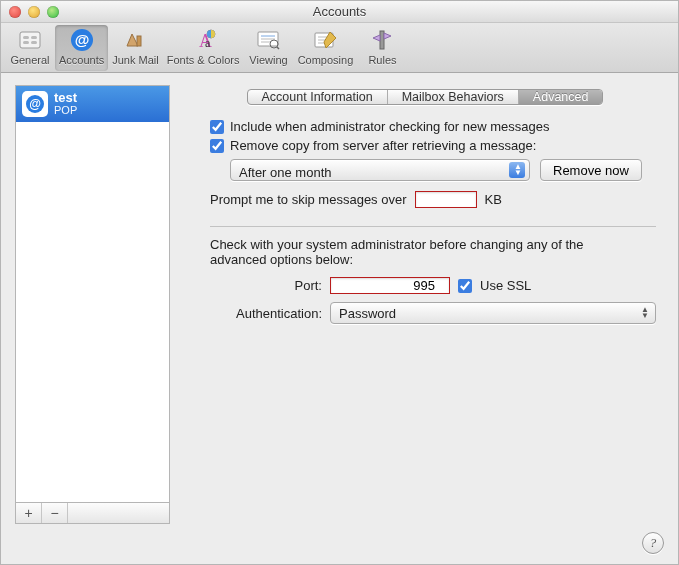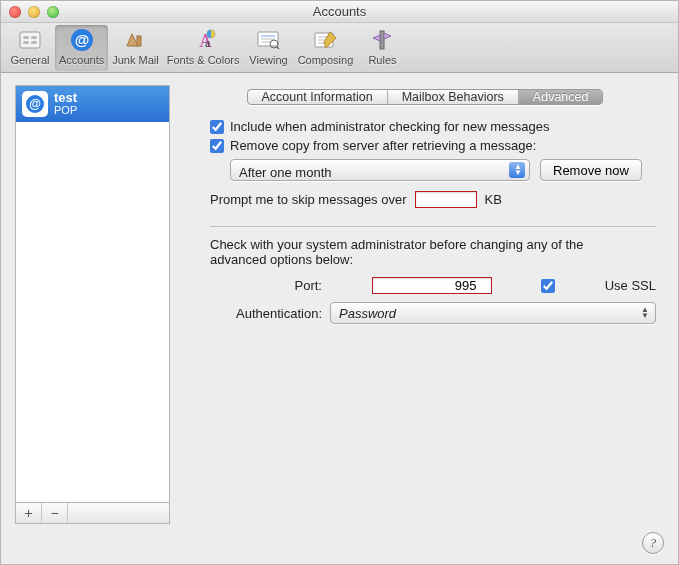--- a/index.html
+++ b/index.html
@@ -211,34 +211,33 @@
   .textfield {
     height:17px;
     border:1px solid #b91c1c;
     background:#fff;
     box-shadow:inset 0 1px 2px rgba(0,0,0,0.15);
     padding:0 14px;
     font-size:13px;
   }
   .divider { border:none;border-top:1px solid #c2c2c2; margin:18px 0 10px 0;}
   .note { font-size:13px;color:#222; margin:0 0 10px 0; padding-right:20px;}
-  .grid-row { display:flex; align-items:center; gap:8px; margin-bottom:8px;justify-content:space-between;}
+  .grid-row { display:flex; align-items:center; gap:8px; margin-bottom:8px;}
   .grid-label { width:112px; text-align:right;}
   .wide-select {
     flex:1;
     height:22px;
     border:1px solid #a8a8a8;
     border-radius:4px;
     background:linear-gradient(#fefefe,#e4e4e4);
     padding:0 22px 0 8px;
     display:flex;align-items:center;
     position:relative;
     font-size:13px;
     box-shadow:0 1px 0 #fff;
-    font-style:italic;
   }
   .wide-select .end-arrows {
     position:absolute;right:6px;top:50%;transform:translateY(-50%);
     font-size:8px;color:#555;line-height:6px;text-align:center;
   }
   .help {
     position:absolute;
     right:14px; bottom:10px;
     width:22px;height:22px;border-radius:50%;
     border:1px solid #9a9a9a;

